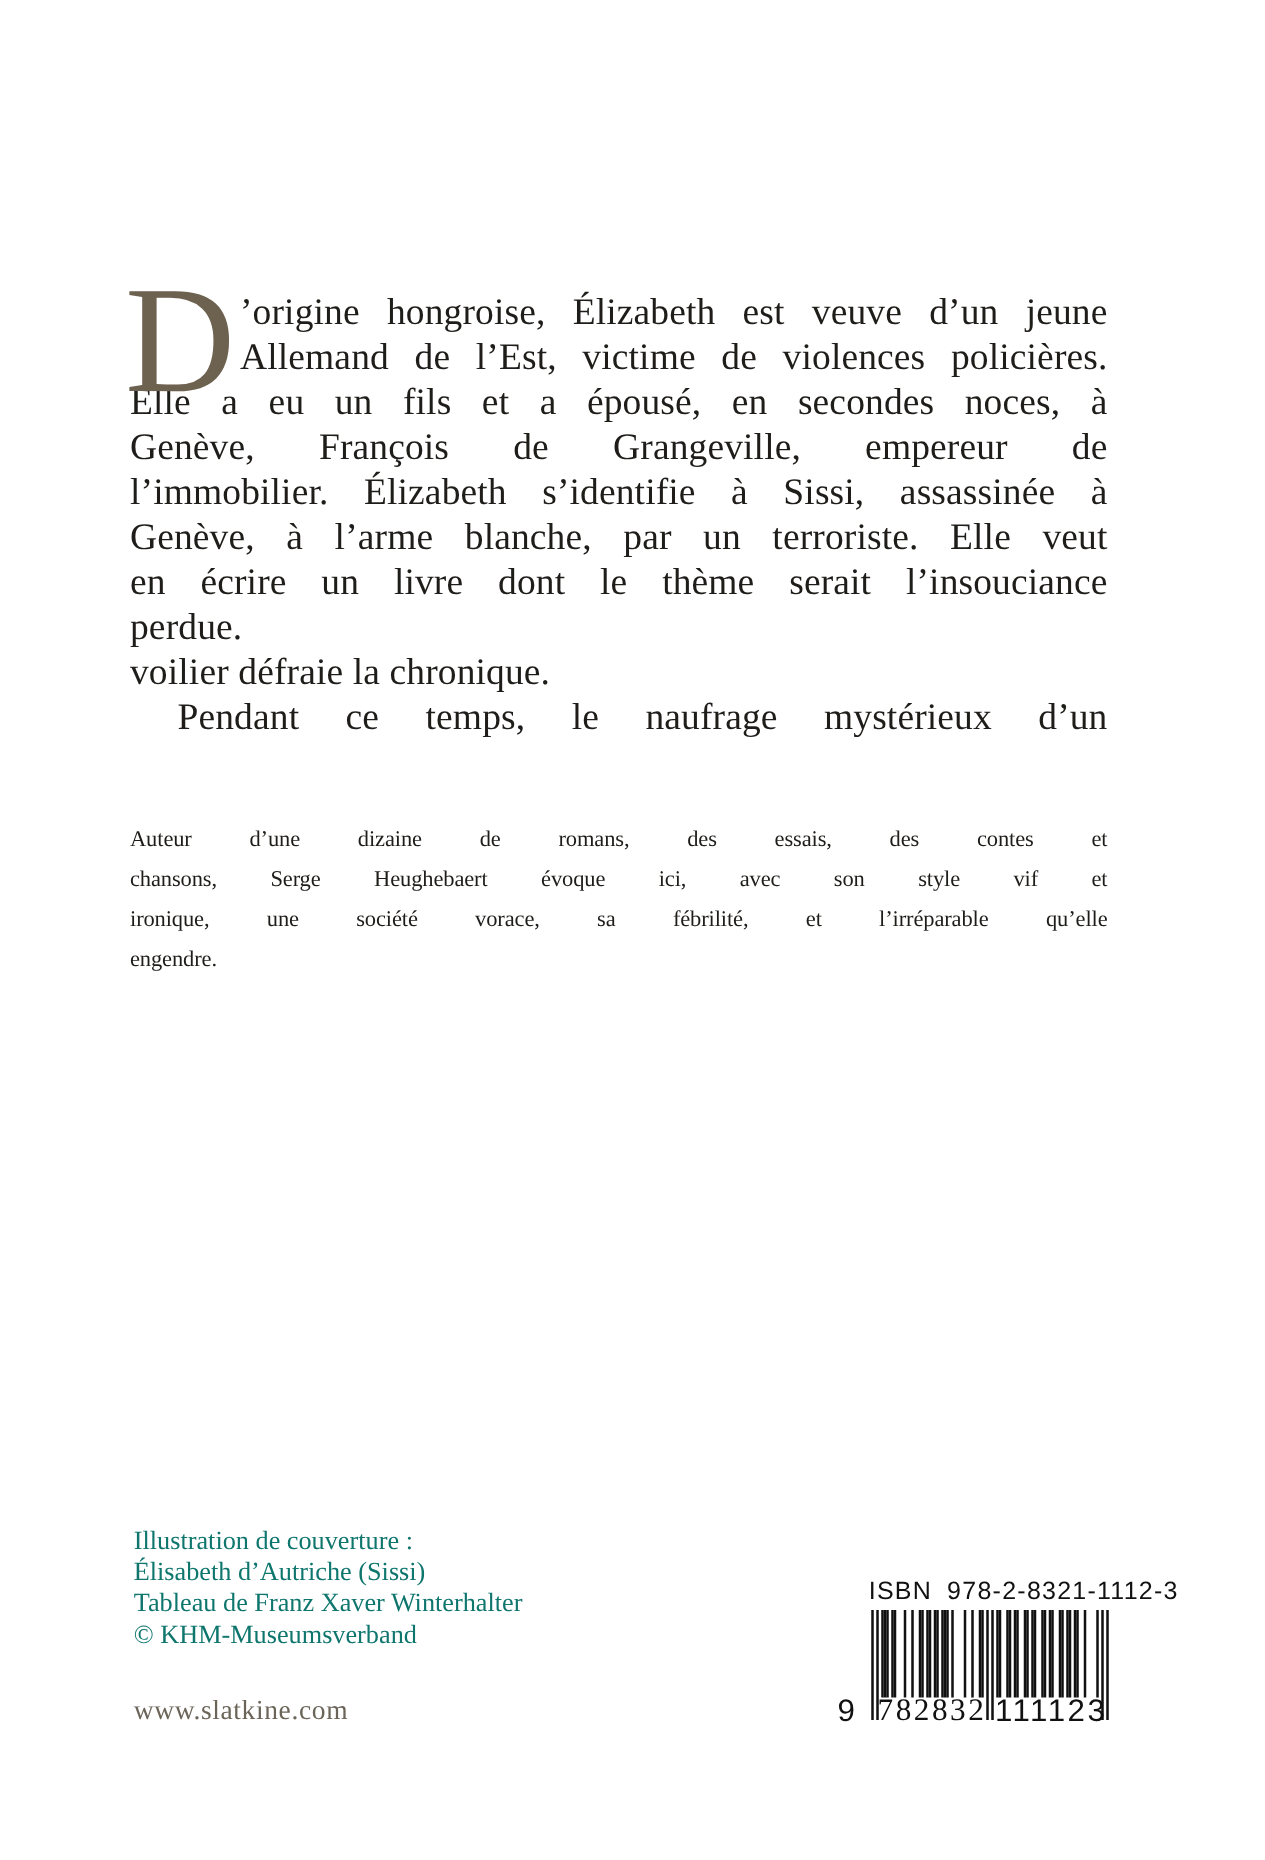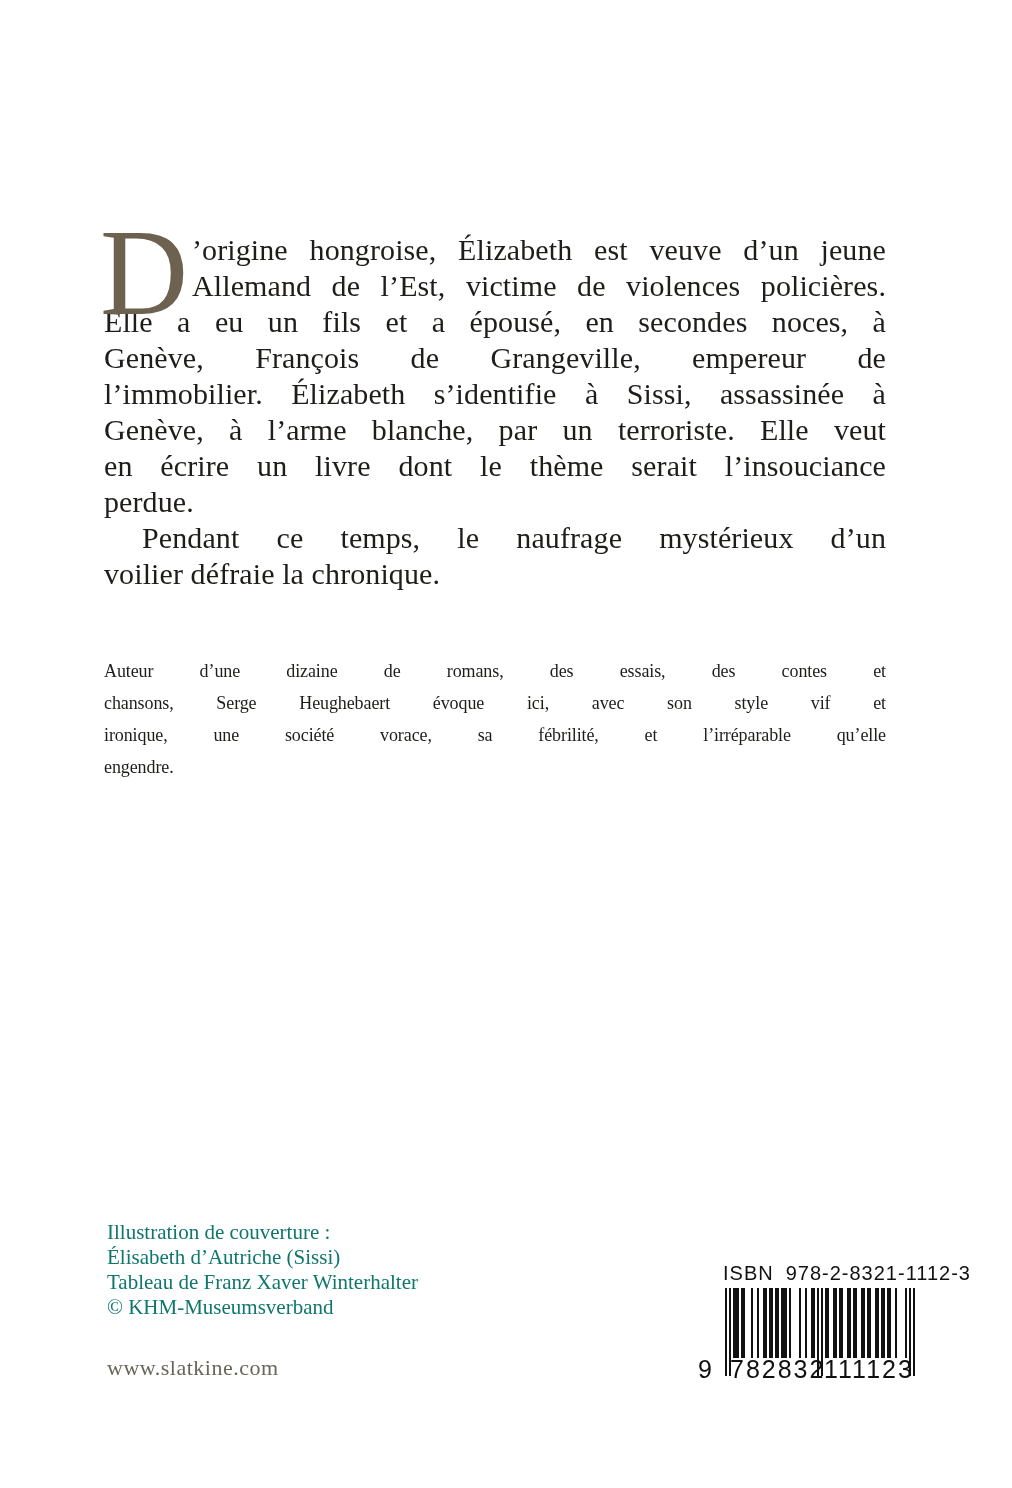--- a/index.html
+++ b/index.html
@@ -77,21 +77,21 @@
     top: 1350px;
     font-size: 22px;
     line-height: 36px;
     color: #6b6559;
     letter-spacing: 0.5px;
   }
 
   
   .barcode-block {
     position: absolute;
-    left: 688px;
+    left: 660px;
     top: 1260px;
     width: 240px;
     height: 130px;
     color: #111111;
   }
   .isbn-line {
     position: absolute;
     left: 35px;
     top: 2px;
     width: 192px;
@@ -120,40 +120,40 @@
     position: absolute;
     top: 96px;
     left: 0;
     width: 240px;
     height: 30px;
     font-family: "Liberation Sans", "DejaVu Sans", sans-serif;
     font-size: 25px;
     line-height: 26px;
   }
   .bc-first { position: absolute; left: 10px; }
-  .bc-g1 { position: absolute; left: 42px; letter-spacing: 2px; }
+  .bc-g1 { position: absolute; left: 42px; letter-spacing: 2px; font-family: Liberation Serif, serif; }
   .bc-g2 { position: absolute; left: 136px; letter-spacing: 2px; }
 </style>
 </head>
 <body>
 
 <div class="page">
 
   <div class="synopsis">
     <span class="dropcap">D</span>
     <div class="jline cap-indent">’origine hongroise, Élizabeth est veuve d’un jeune</div>
     <div class="jline cap-indent">Allemand de l’Est, victime de violences policières.</div>
     <div class="jline">Elle a eu un fils et a épousé, en secondes noces, à</div>
     <div class="jline">Genève, François de Grangeville, empereur de</div>
     <div class="jline">l’immobilier. Élizabeth s’identifie à Sissi, assassinée à</div>
     <div class="jline">Genève, à l’arme blanche, par un terroriste. Elle veut</div>
     <div class="jline">en écrire un livre dont le thème serait l’insouciance</div>
     <div class="jline last">perdue.</div>
+    <div class="jline last">voilier défraie la chronique.</div>
     <div class="jline para-indent">Pendant ce temps, le naufrage mystérieux d’un</div>
-    <div class="jline last">voilier défraie la chronique.</div>
   </div>
 
   <div class="author-note">
     <div class="jline">Auteur d’une dizaine de romans, des essais, des contes et</div>
     <div class="jline">chansons, Serge Heughebaert évoque ici, avec son style vif et</div>
     <div class="jline">ironique, une société vorace, sa fébrilité, et l’irréparable qu’elle</div>
     <div class="jline last">engendre.</div>
   </div>
 
   <div class="credits">

